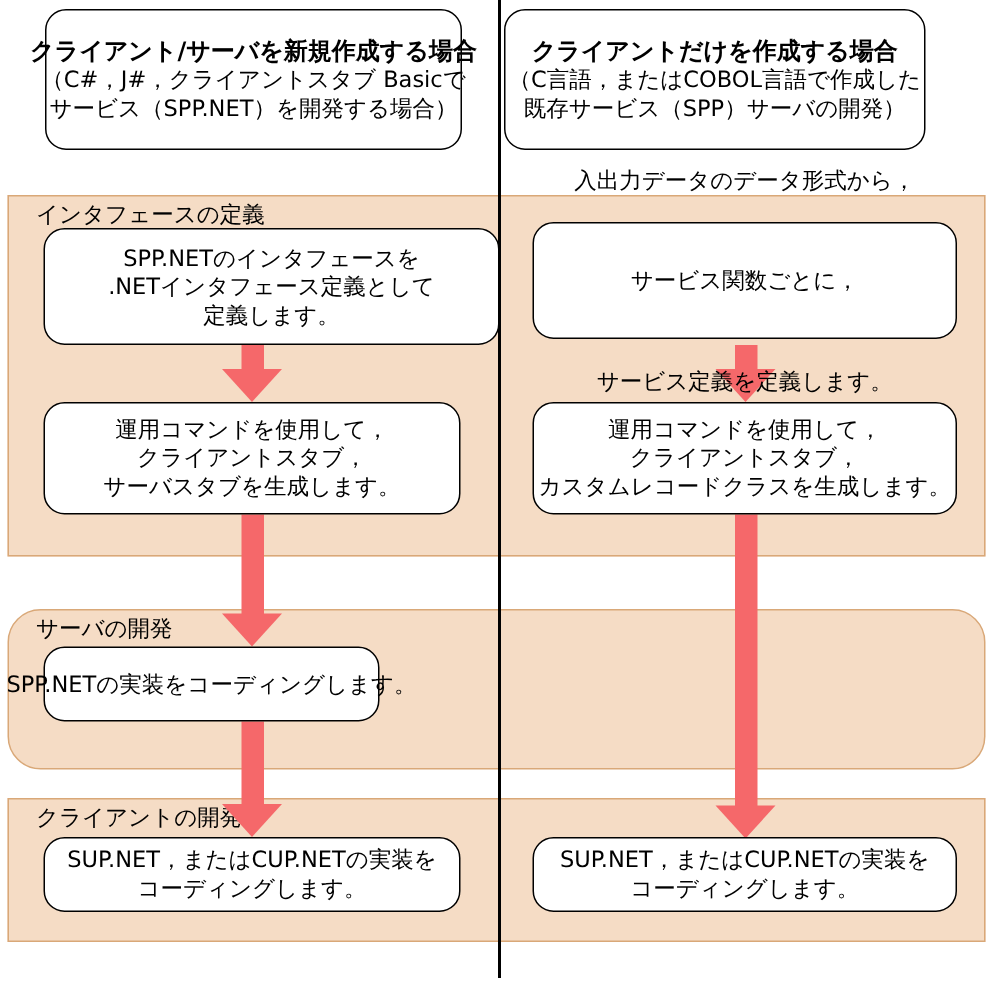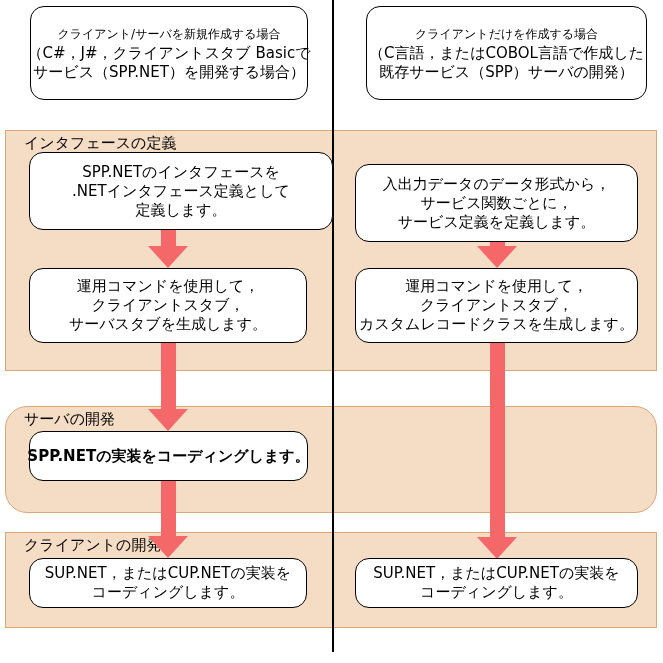--- a/index.html
+++ b/index.html
@@ -9,21 +9,21 @@
   .divider{position:absolute;background:var(--divider,#000);}
 
   .band{position:absolute;left:5px;width:652px;background:var(--band-fill,#f5dcc5);
         border:1px solid var(--band-border,#d9a878);box-sizing:border-box;}
   .band-label{position:absolute;top:3px;left:18px;font-size:15px;line-height:18px;white-space:nowrap;}
 
   .box{position:absolute;background:var(--box-bg,#fff);border:1px solid var(--box-border,#000);
        border-radius:14px;box-sizing:border-box;display:flex;flex-direction:column;
        align-items:center;justify-content:center;text-align:center;z-index:3;}
   .box .tline{font-size:15px;line-height:19px;white-space:nowrap;}
-  .box .ttitle{font-size:12px;line-height:20px;font-weight:normal;white-space:nowrap;}
+  .box .ttitle{font-size:16px;line-height:20px;font-weight:bold;white-space:nowrap;}
 
   .arrow{position:absolute;width:40px;z-index:2;}
   .arrow .shaft{position:absolute;top:0;left:50%;margin-left:-7px;width:15px;
                 background:var(--arrow,#f5686a);}
   .arrow .head{position:absolute;bottom:0;left:0;width:0;height:0;
                border-left:20px solid transparent;border-right:20px solid transparent;
                border-top:22px solid var(--arrow,#f5686a);}
 </style>
 </head>
 <body>
@@ -62,49 +62,49 @@
   <div class="arrow" style="left:477px;top:343px;height:216px;">
     <div class="shaft" style="height:195px;"></div>
     <div class="head"></div>
   </div>
 
   <div class="box" style="left:30px;top:6px;width:278px;height:94px;">
     <div class="ttitle">クライアント/サーバを新規作成する場合</div>
     <div class="tline">（C#，J#，クライアントスタブ Basicで</div>
     <div class="tline">サービス（SPP.NET）を開発する場合）</div>
   </div>
-  <div class="box" style="left:366px;top:6px;width:281px;height:94px;">
+  <div class="box" style="left:336px;top:6px;width:281px;height:94px;">
     <div class="ttitle">クライアントだけを作成する場合</div>
     <div class="tline">（C言語，またはCOBOL言語で作成した</div>
     <div class="tline">既存サービス（SPP）サーバの開発）</div>
   </div>
 
   <div class="box" style="left:29px;top:152px;width:304px;height:78px;">
     <div class="tline">SPP.NETのインタフェースを</div>
     <div class="tline">.NETインタフェース定義として</div>
     <div class="tline">定義します。</div>
   </div>
-  <div class="box" style="left:355px;top:164px;width:283px;height:78px;">
+  <div class="box" style="left:355px;top:148px;width:283px;height:78px;gap:48px;">
     <div class="tline">入出力データのデータ形式から，</div>
     <div class="tline">サービス関数ごとに，</div>
     <div class="tline">サービス定義を定義します。</div>
   </div>
 
   <div class="box" style="left:29px;top:268px;width:278px;height:75px;">
     <div class="tline">運用コマンドを使用して，</div>
     <div class="tline">クライアントスタブ，</div>
     <div class="tline">サーバスタブを生成します。</div>
   </div>
   <div class="box" style="left:355px;top:268px;width:283px;height:75px;">
     <div class="tline">運用コマンドを使用して，</div>
     <div class="tline">クライアントスタブ，</div>
     <div class="tline">カスタムレコードクラスを生成します。</div>
   </div>
 
-  <div class="box" style="left:29px;top:431px;width:279px;height:50px;font-weight:bold;">
+  <div class="box" style="left:29px;top:431px;width:224px;height:50px;">
     <div class="tline">SPP.NETの実装をコーディングします。</div>
   </div>
 
   <div class="box" style="left:29px;top:558px;width:278px;height:50px;">
     <div class="tline">SUP.NET，またはCUP.NETの実装を</div>
     <div class="tline">コーディングします。</div>
   </div>
   <div class="box" style="left:355px;top:558px;width:283px;height:50px;">
     <div class="tline">SUP.NET，またはCUP.NETの実装を</div>
     <div class="tline">コーディングします。</div>

